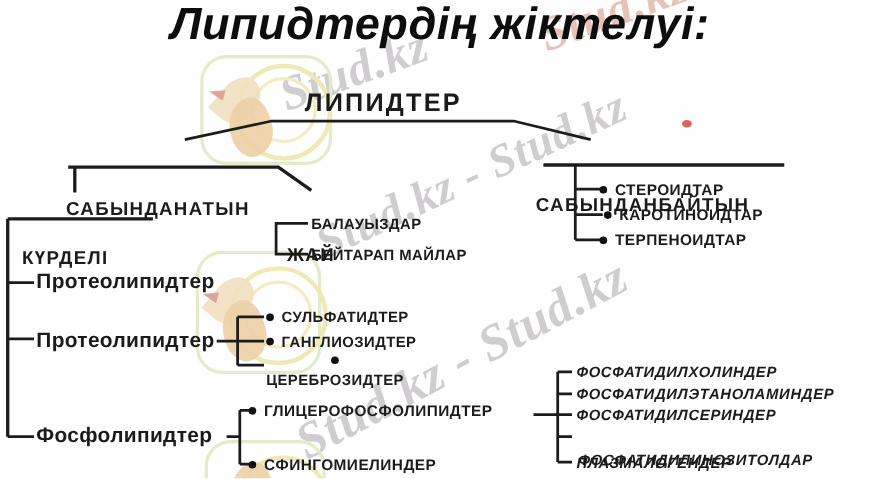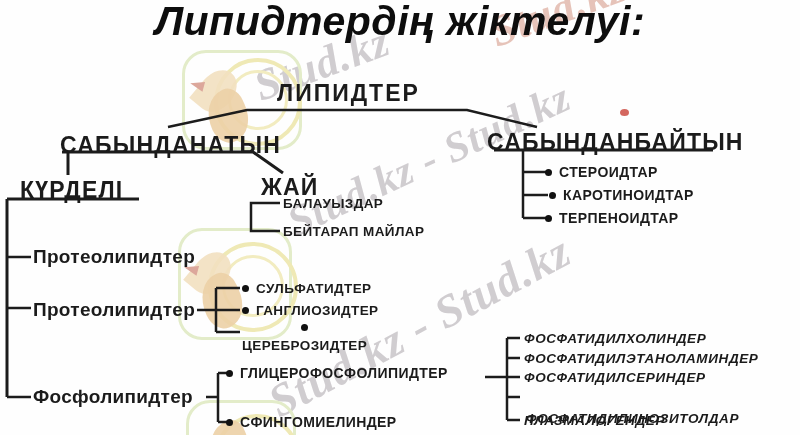--- a/index.html
+++ b/index.html
@@ -23,21 +23,21 @@
                    border-width:5px 14px 5px 0;border-color:transparent #dca79b transparent transparent;
                    transform:rotate(15deg);}
   .speck{position:absolute;z-index:0;background:#d4675f;border-radius:50%;}
 
   
   #lines{position:absolute;left:0;top:0;z-index:2;}
   .lbl{position:absolute;z-index:3;font-weight:bold;color:#1b1b1b;white-space:nowrap;}
   .title{width:800px;text-align:center;font-size:41px;font-style:italic;
          letter-spacing:.5px;color:#0d0d0d;}
   .root{font-size:23px;letter-spacing:2px;}
-  .hdr{font-size:23px;letter-spacing:1.2px;}
+  .hdr{font-size:17px;letter-spacing:1.2px;margin-top:48px;}
   .mid{font-size:19px;letter-spacing:.3px;}
   .row{position:absolute;z-index:3;display:flex;align-items:center;gap:7px;height:16px;}
   .row .txt{font-weight:bold;color:#1b1b1b;white-space:nowrap;font-size:13.5px;letter-spacing:.4px;}
   .row .txt.sm{font-size:14px;}
   .row .txt.it{font-style:italic;font-size:13.5px;letter-spacing:.6px;}
   .bullet{width:7px;height:7px;background:#111;border-radius:50%;flex:none;}
 </style>
 </head>
 <body>
 

